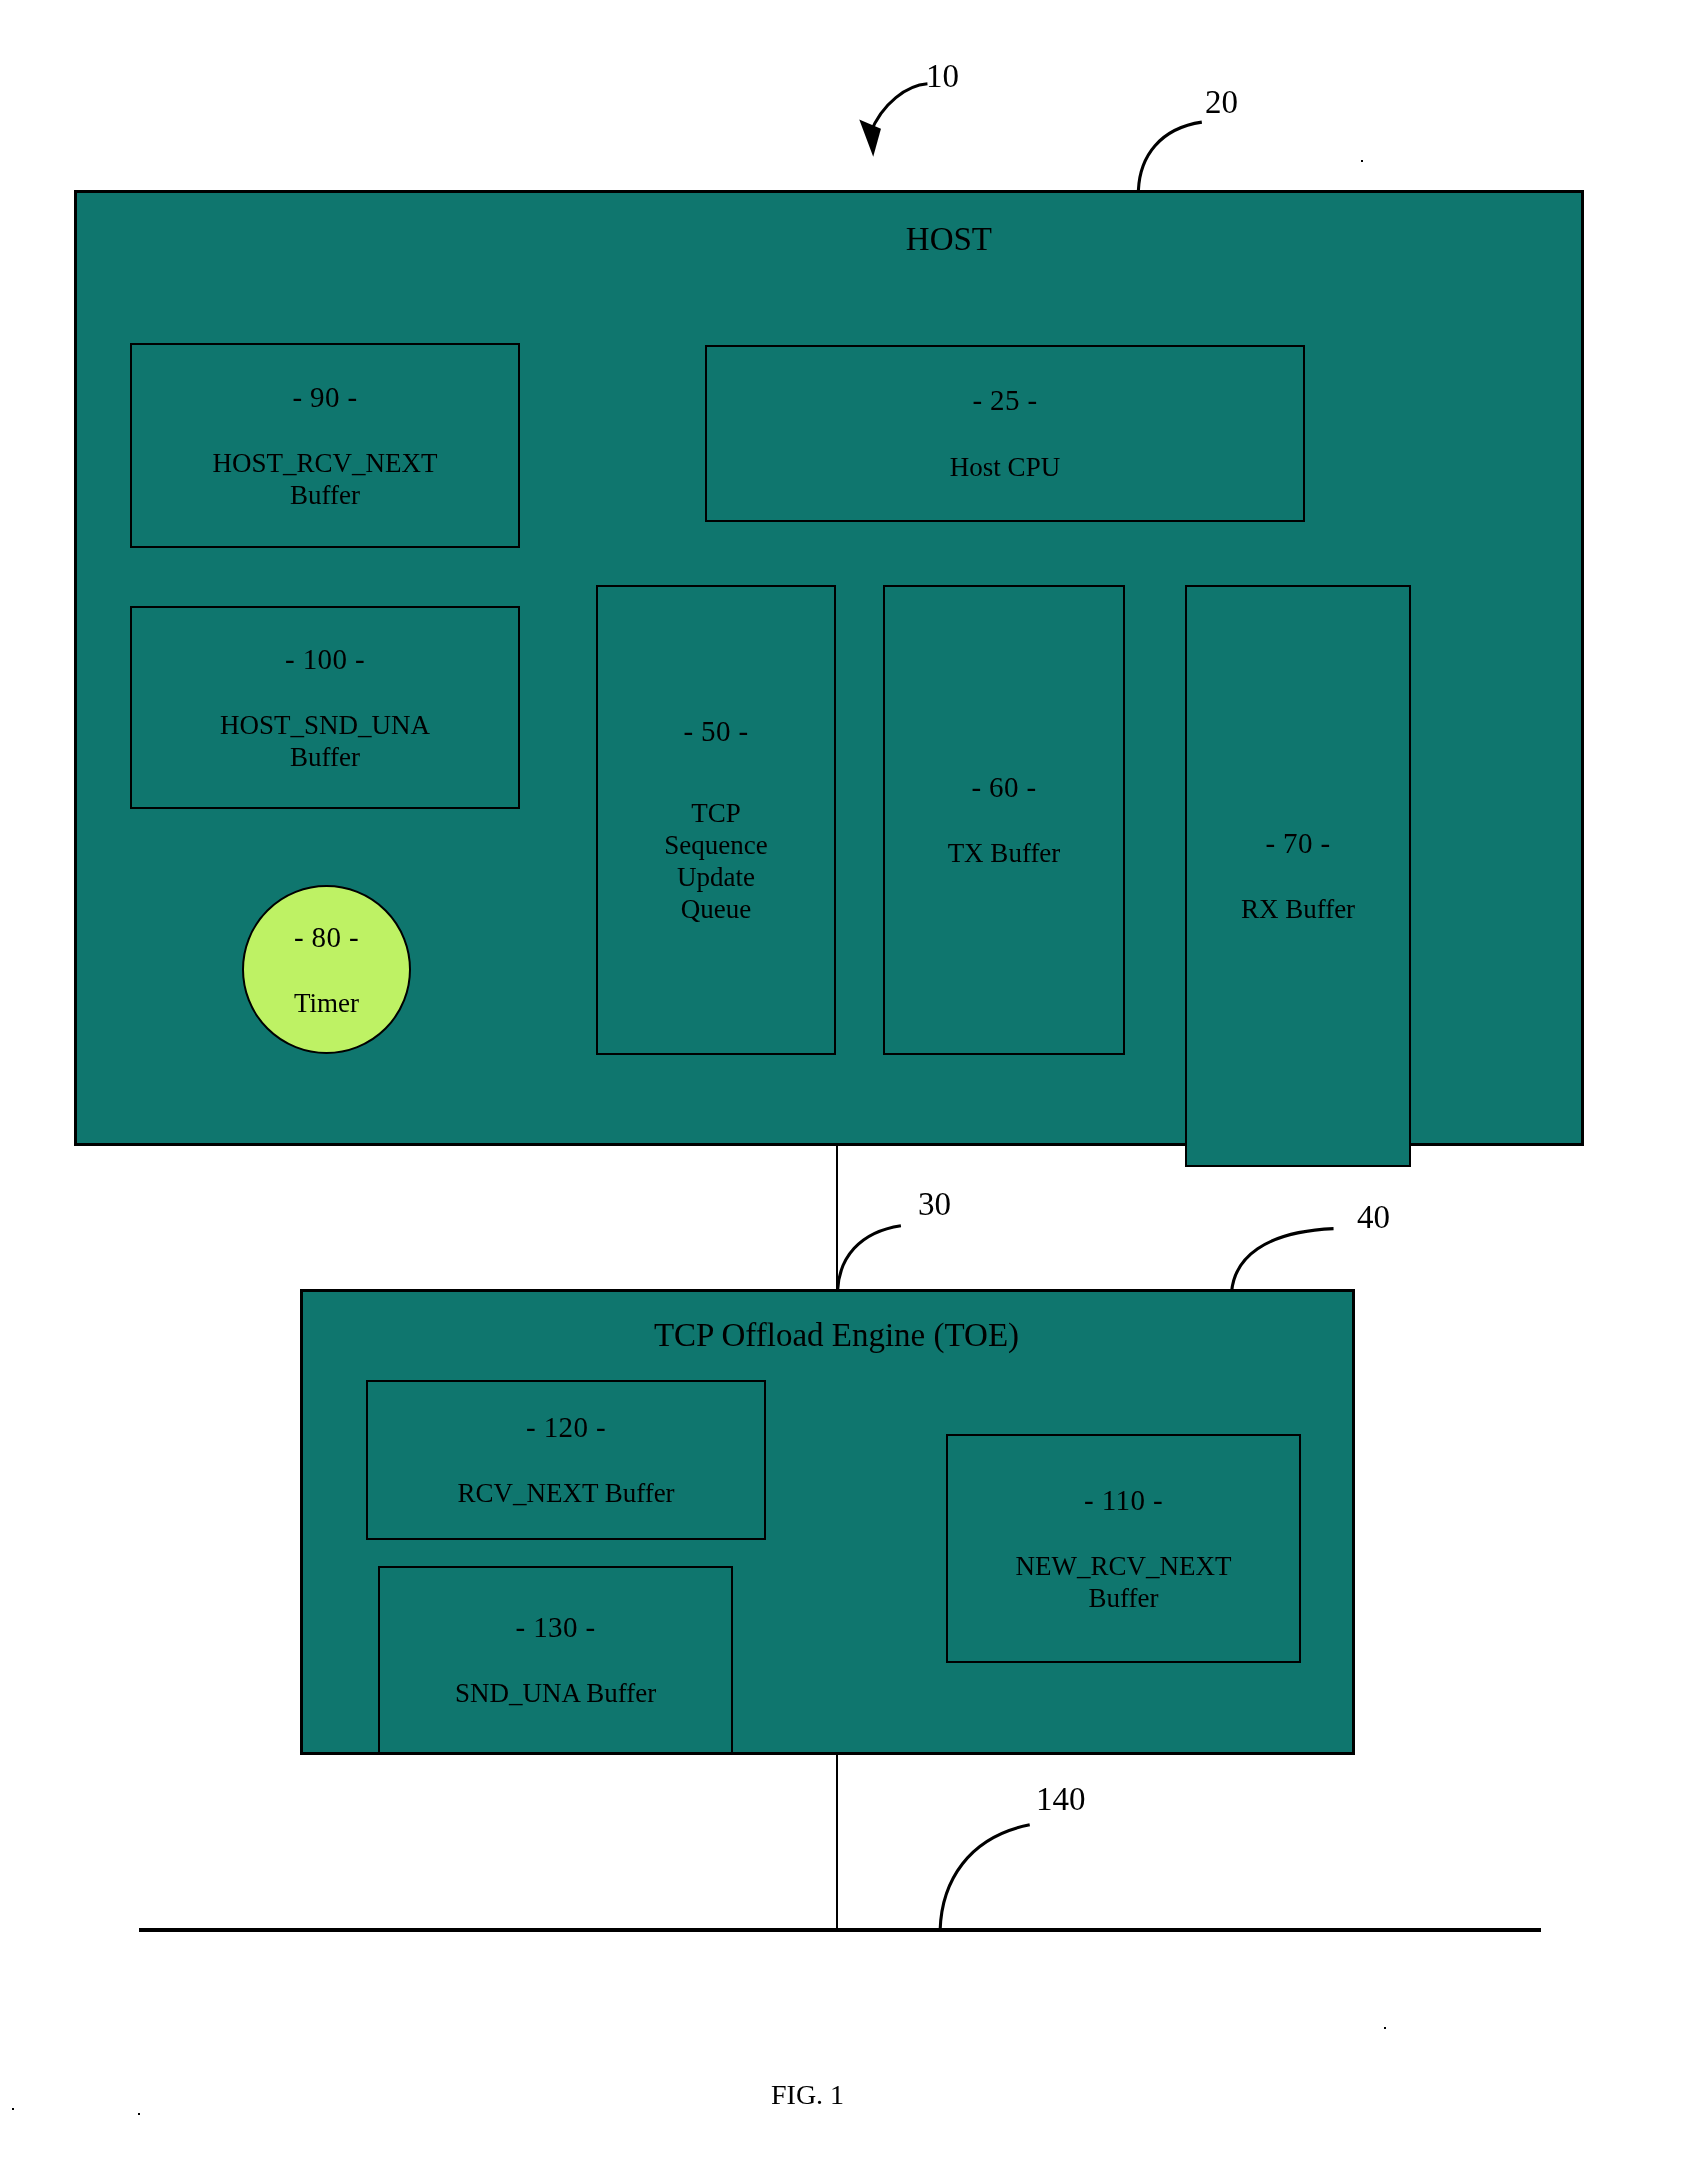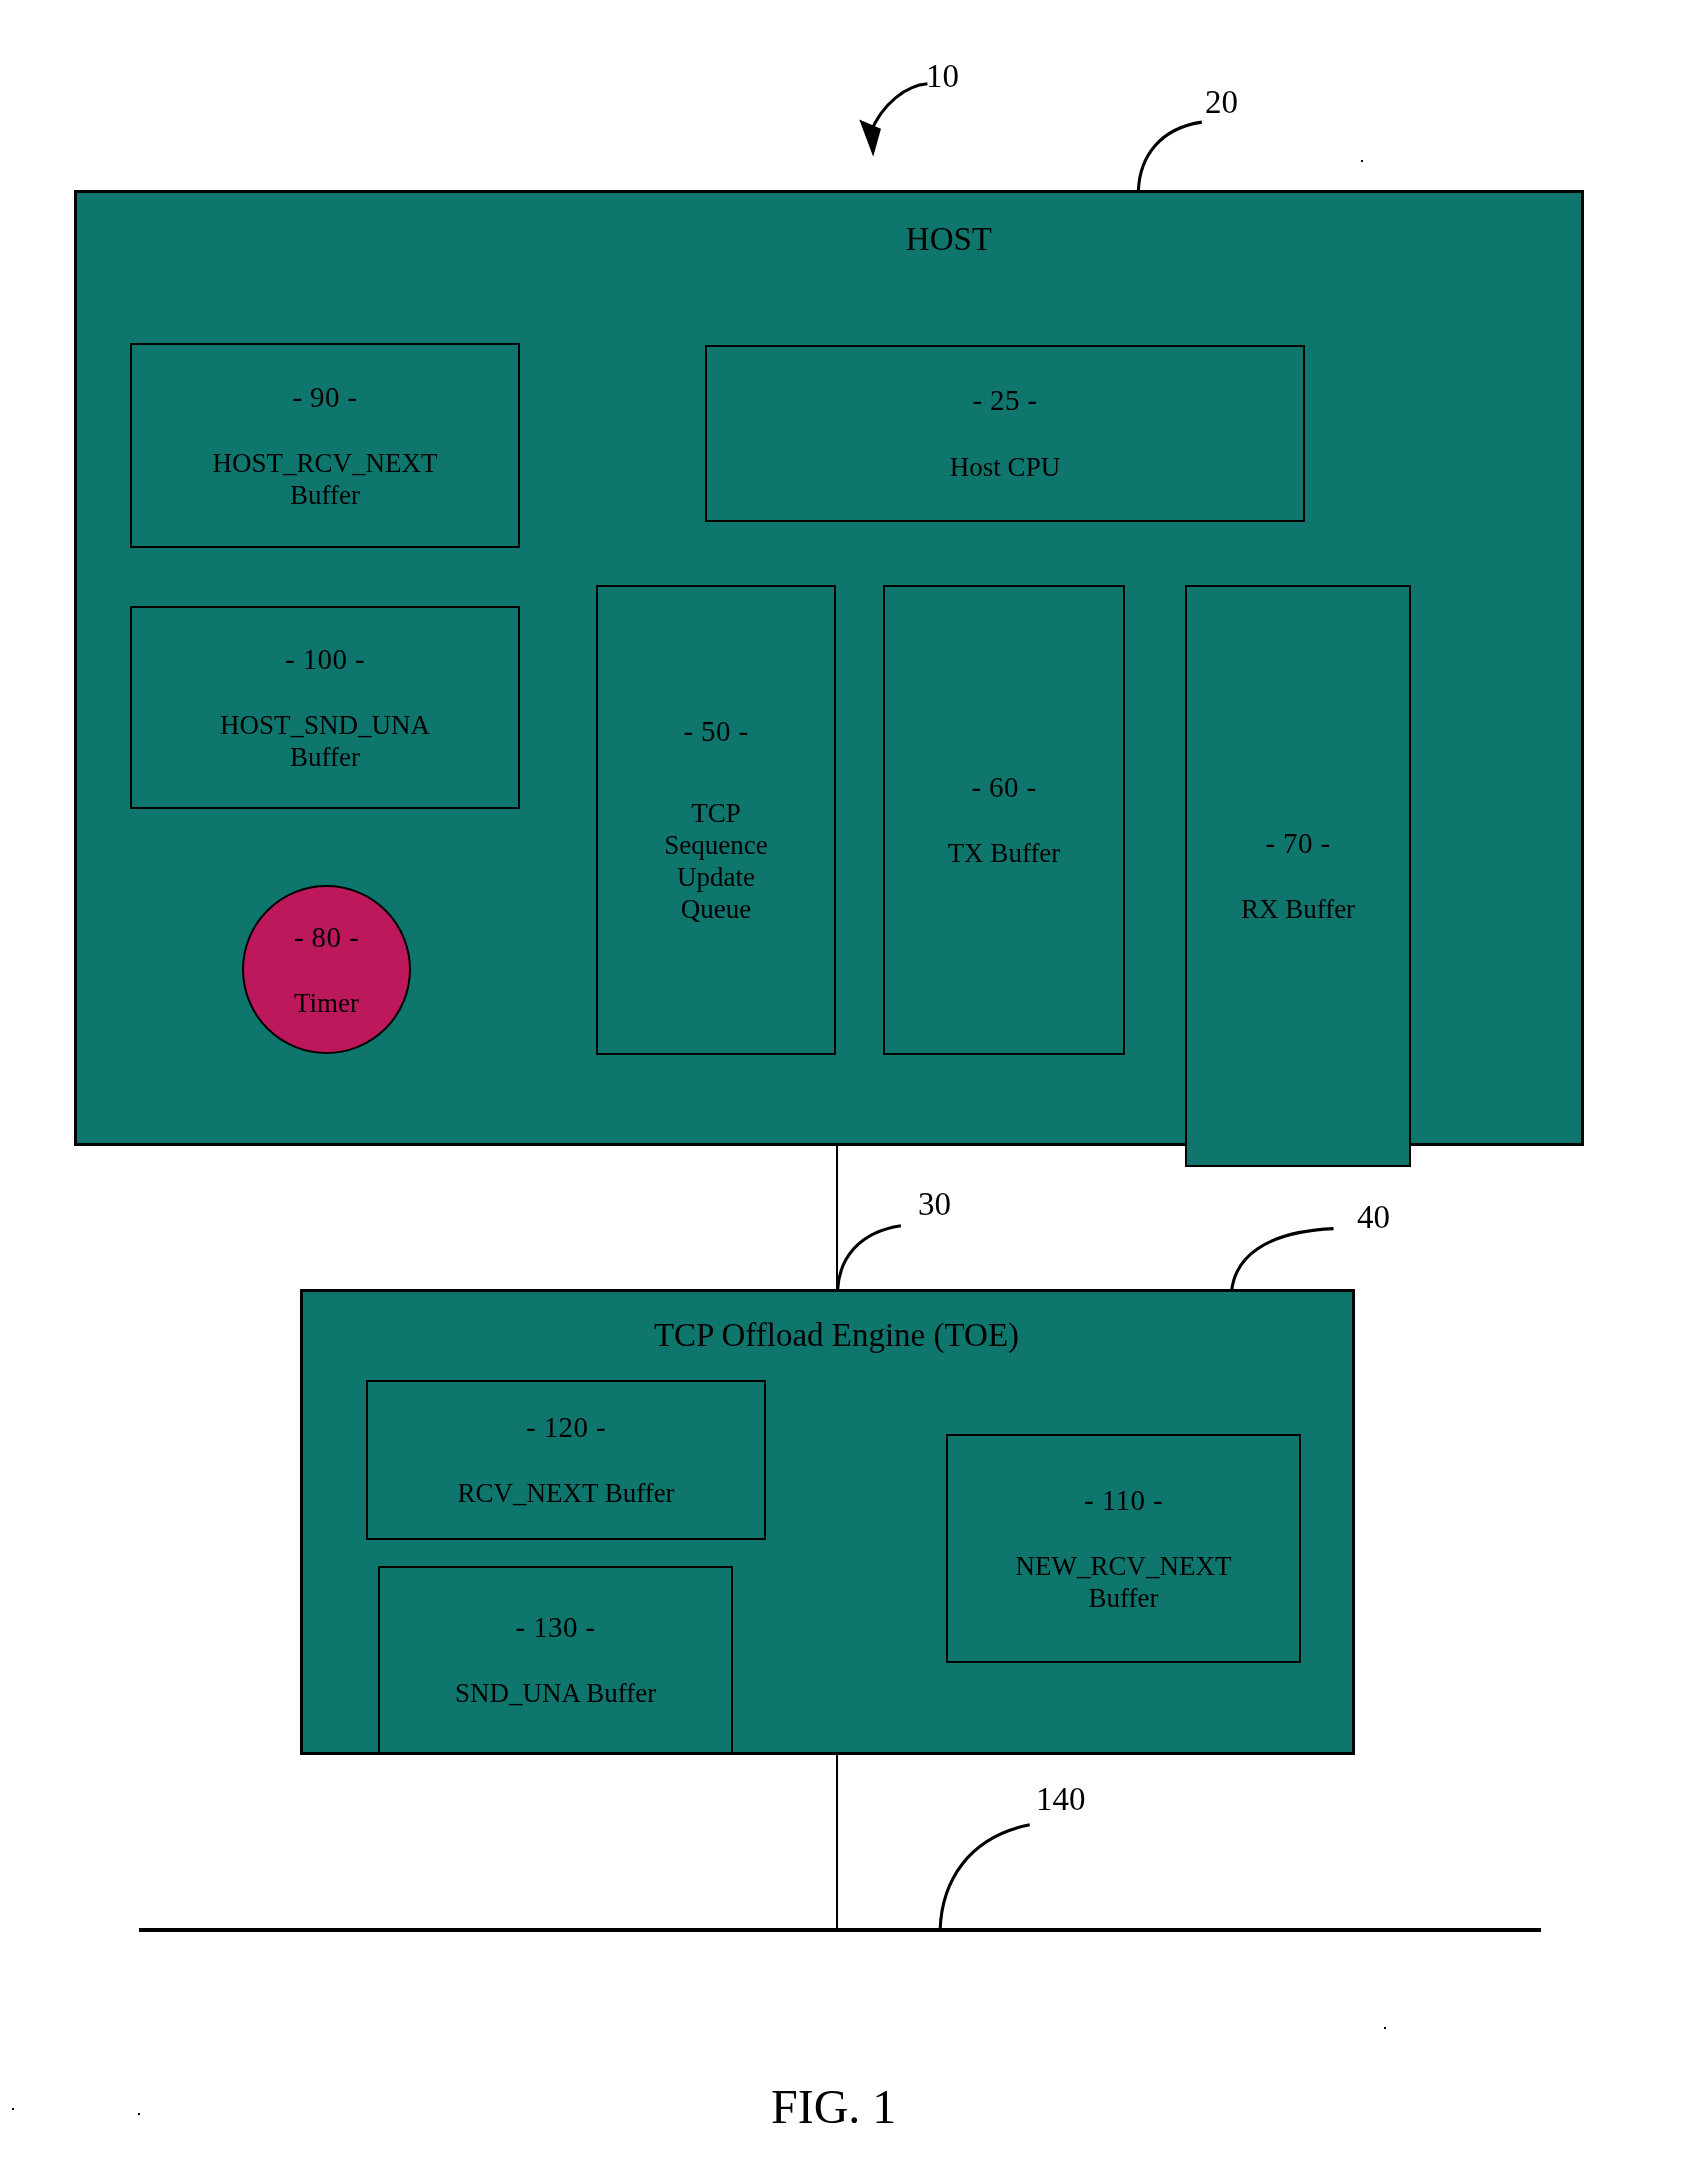--- a/index.html
+++ b/index.html
@@ -55,40 +55,40 @@
   .callout {
     position: absolute;
     font-size: 33px;
     white-space: nowrap;
   }
   .circle {
     position: absolute;
     border: 2.3px solid #000;
     border-radius: 50%;
     box-sizing: border-box;
-    background: #be185d;
+    background: #bef264;
     display: flex;
     flex-direction: column;
     align-items: center;
     justify-content: center;
     text-align: center;
   }
   .vline {
     position: absolute;
     width: 2.3px;
     background: #000;
   }
   .hline {
     position: absolute;
     height: 3.9px;
     background: #000;
   }
   .figcaption {
     position: absolute;
-    font-size: 48px;
+    font-size: 28px;
     white-space: nowrap;
   }
   svg.leader {
     position: absolute;
     overflow: visible;
   }
   .tick {
     position: absolute;
     width: 2.3px;
     height: 2.3px;

